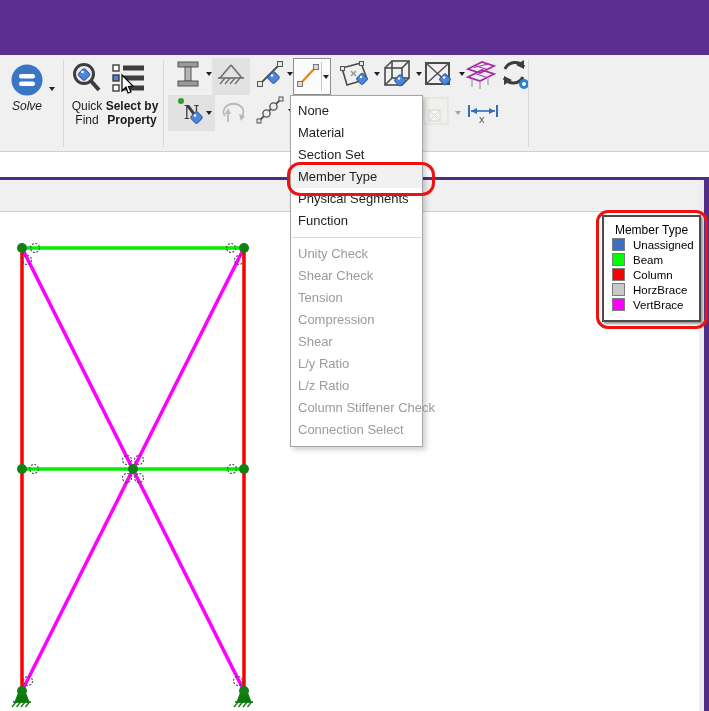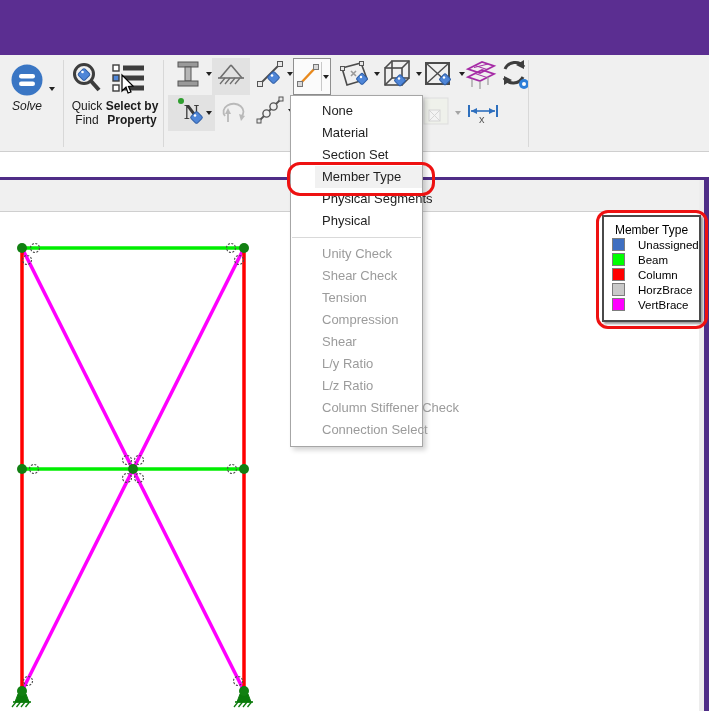--- a/index.html
+++ b/index.html
@@ -24,24 +24,24 @@
   #canvas{left:0;top:212px;width:704px;height:499px;background:#ffffff;}
   #edge-sliver{left:699px;top:180px;width:6px;height:531px;background:#ededed;}
   #edge-purple{left:704px;top:177px;width:5px;height:534px;background:var(--panel-border,#4f2d87);}
   #structure{left:0;top:0;width:709px;height:711px;pointer-events:none;z-index:10;}
   
   #legend-annotation{left:596px;top:210px;width:106px;height:113px;border:3px solid var(--annotation,#ee1111);border-radius:12px;z-index:30;pointer-events:none;}
   #legend{left:602px;top:215px;width:99px;height:107px;background:#ffffff;border:2px solid #4a4a4a;box-shadow:2px 2px 2px #9c9c9c;z-index:25;box-sizing:border-box;}
   #legend-title{text-align:center;font-size:12px;color:#000;margin-top:6px;}
   .legend-row{display:flex;align-items:center;height:15px;margin-left:8px;margin-top:0px;}
   .swatch{width:13px;height:13px;border:1px solid #7d7d7d;box-sizing:border-box;flex:0 0 13px;}
-  .legend-label{font-size:11.5px;color:#000;margin-left:13px;white-space:nowrap;text-align:center;}
+  .legend-label{font-size:11.5px;color:#000;margin-left:8px;white-space:nowrap;text-align:center;}
   
   #menu{left:290px;top:95px;width:133px;background:#ffffff;border:1px solid #a6a6a6;box-shadow:3px 3px 5px rgba(0,0,0,.18);z-index:40;padding:4px 0 5px 0;box-sizing:border-box;}
-  .menu-item{height:22px;line-height:22px;padding-left:7px;font-size:13px;color:#1e1e1e;white-space:nowrap;margin-left:24px;}
+  .menu-item{height:22px;line-height:22px;padding-left:7px;font-size:13px;color:#1e1e1e;white-space:nowrap;}
   .menu-item.hl{background:#f1f1f1;}
   .menu-item.disabled{color:#9b9b9b;}
   .menu-sep{height:1px;background:#d9d9d9;margin:5px 1px;}
   #member-type-annotation{left:287px;top:162px;width:142px;height:28px;border:3px solid var(--annotation,#ee1111);border-radius:13px;z-index:45;pointer-events:none;}
   #dim-x-label{position:absolute;font-size:11px;color:#555;}
 </style>
 </head>
 <body>
 
 <div class="abs" id="titlebar"></div>
@@ -361,21 +361,21 @@
   </div>
 </div>
 <div class="abs" id="legend-annotation"></div>
 
 <div class="abs" id="menu">
   <div class="menu-item">None</div>
   <div class="menu-item">Material</div>
   <div class="menu-item">Section Set</div>
   <div class="menu-item hl">Member Type</div>
   <div class="menu-item">Physical Segments</div>
-  <div class="menu-item">Physical</div>
+  <div class="menu-item">Function</div>
   <div class="menu-sep"></div>
   <div class="menu-item disabled">Unity Check</div>
   <div class="menu-item disabled">Shear Check</div>
   <div class="menu-item disabled">Tension</div>
   <div class="menu-item disabled">Compression</div>
   <div class="menu-item disabled">Shear</div>
   <div class="menu-item disabled">L/y Ratio</div>
   <div class="menu-item disabled">L/z Ratio</div>
   <div class="menu-item disabled">Column Stiffener Check</div>
   <div class="menu-item disabled">Connection Select</div>

